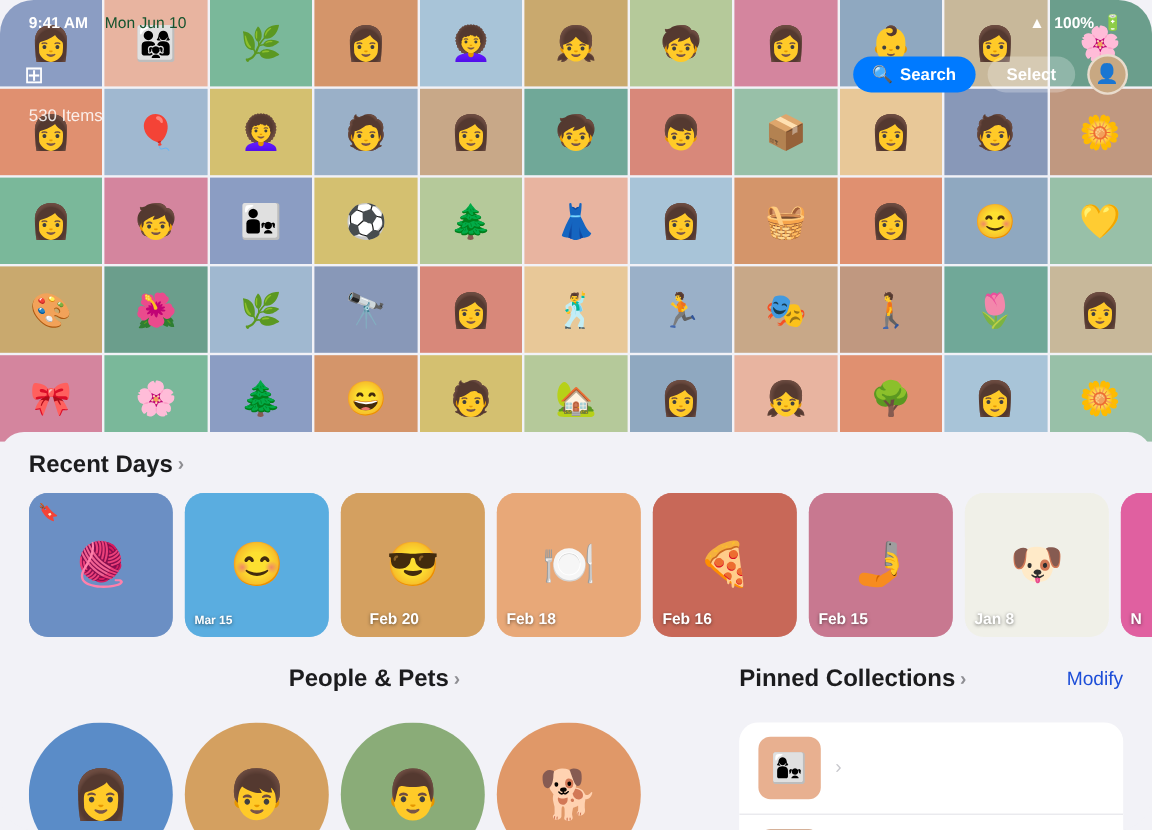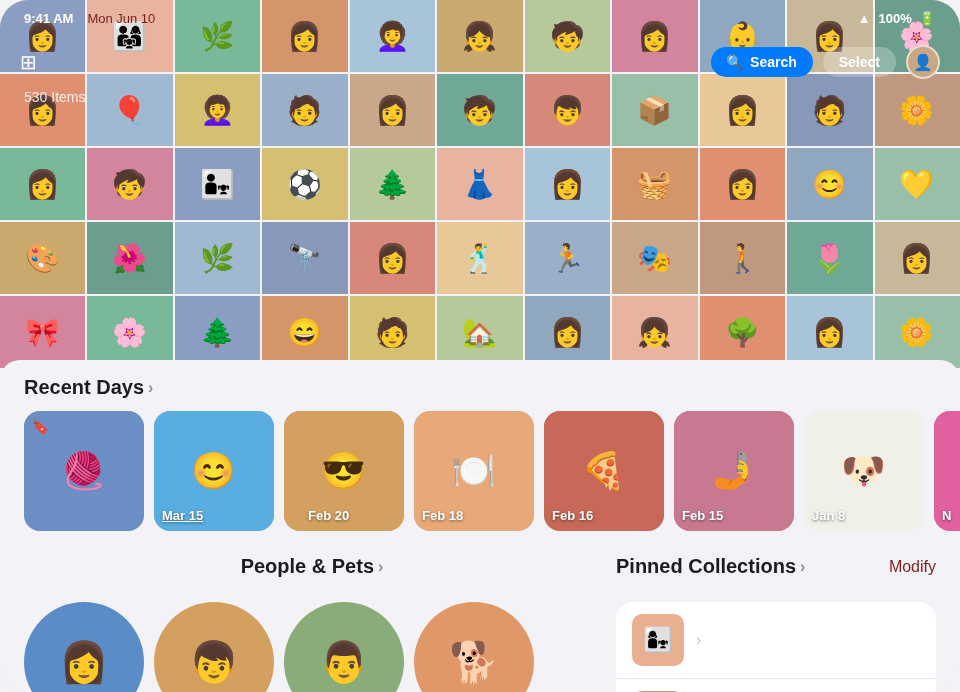--- a/index.html
+++ b/index.html
@@ -25,21 +25,21 @@
       padding: 0 24px;
       z-index: 100;
     }
     .status-time {
       font-size: 13px;
       font-weight: 600;
       color: white;
     }
     .status-date {
       font-size: 13px;
-      color: #7f1d1d;
+      color: #14532d;
       margin-left: 8px;
     }
     .status-left {
       display: flex;
       align-items: center;
       gap: 6px;
     }
     .status-right {
       display: flex;
       align-items: center;
@@ -189,21 +189,21 @@
       display: flex;
       align-items: center;
       gap: 4px;
       cursor: pointer;
     }
     .section-title .chevron {
       color: #8e8e93;
       font-size: 16px;
     }
     .modify-btn {
-      color: #7f1d1d;
+      color: #1d4ed8;
       font-size: 16px;
       font-weight: 500;
       background: none;
       border: none;
       cursor: pointer;
     }
 
     
     .recent-days-scroll {
       display: flex;
@@ -565,21 +565,21 @@
         <div style="width:100%;height:100%;background:linear-gradient(135deg, #6b8fc4dd 0%, #6b8fc488 100%);position:relative;display:flex;align-items:center;justify-content:center;font-size:36px;">
     🧶
     <span class="bookmark-icon" style="position:absolute;top:8px;left:8px;color:white;font-size:14px;">🔖</span>
     
   </div>
       </div>
       <div class="day-card" style="background: rgb(90, 173, 224);">
         <div style="width:100%;height:100%;background:linear-gradient(135deg, #5aade0dd 0%, #5aade088 100%);position:relative;display:flex;align-items:center;justify-content:center;font-size:36px;">
     😊
     
-    <span class="day-label" style="position:absolute;bottom:8px;left:8px;color:white;font-size:13px;font-weight:600;text-shadow:0 1px 3px rgba(0,0,0,0.5);text-decoration:underline;">Mar 15</span>
+    <span class="day-label" style="position:absolute;bottom:8px;left:8px;color:white;font-size:10px;font-weight:600;text-shadow:0 1px 3px rgba(0,0,0,0.5);">Mar 15</span>
   </div>
       </div>
       <div class="day-card" style="background: rgb(212, 160, 96);">
         <div style="width:100%;height:100%;background:linear-gradient(135deg, #d4a060dd 0%, #d4a06088 100%);position:relative;display:flex;align-items:center;justify-content:center;font-size:36px;">
     😎
     
     <span class="day-label" style="position:absolute;bottom:8px;left:24px;color:white;font-size:13px;font-weight:600;text-shadow:0 1px 3px rgba(0,0,0,0.5);">Feb 20</span>
   </div>
       </div>
       <div class="day-card" style="background: rgb(232, 168, 120);">

